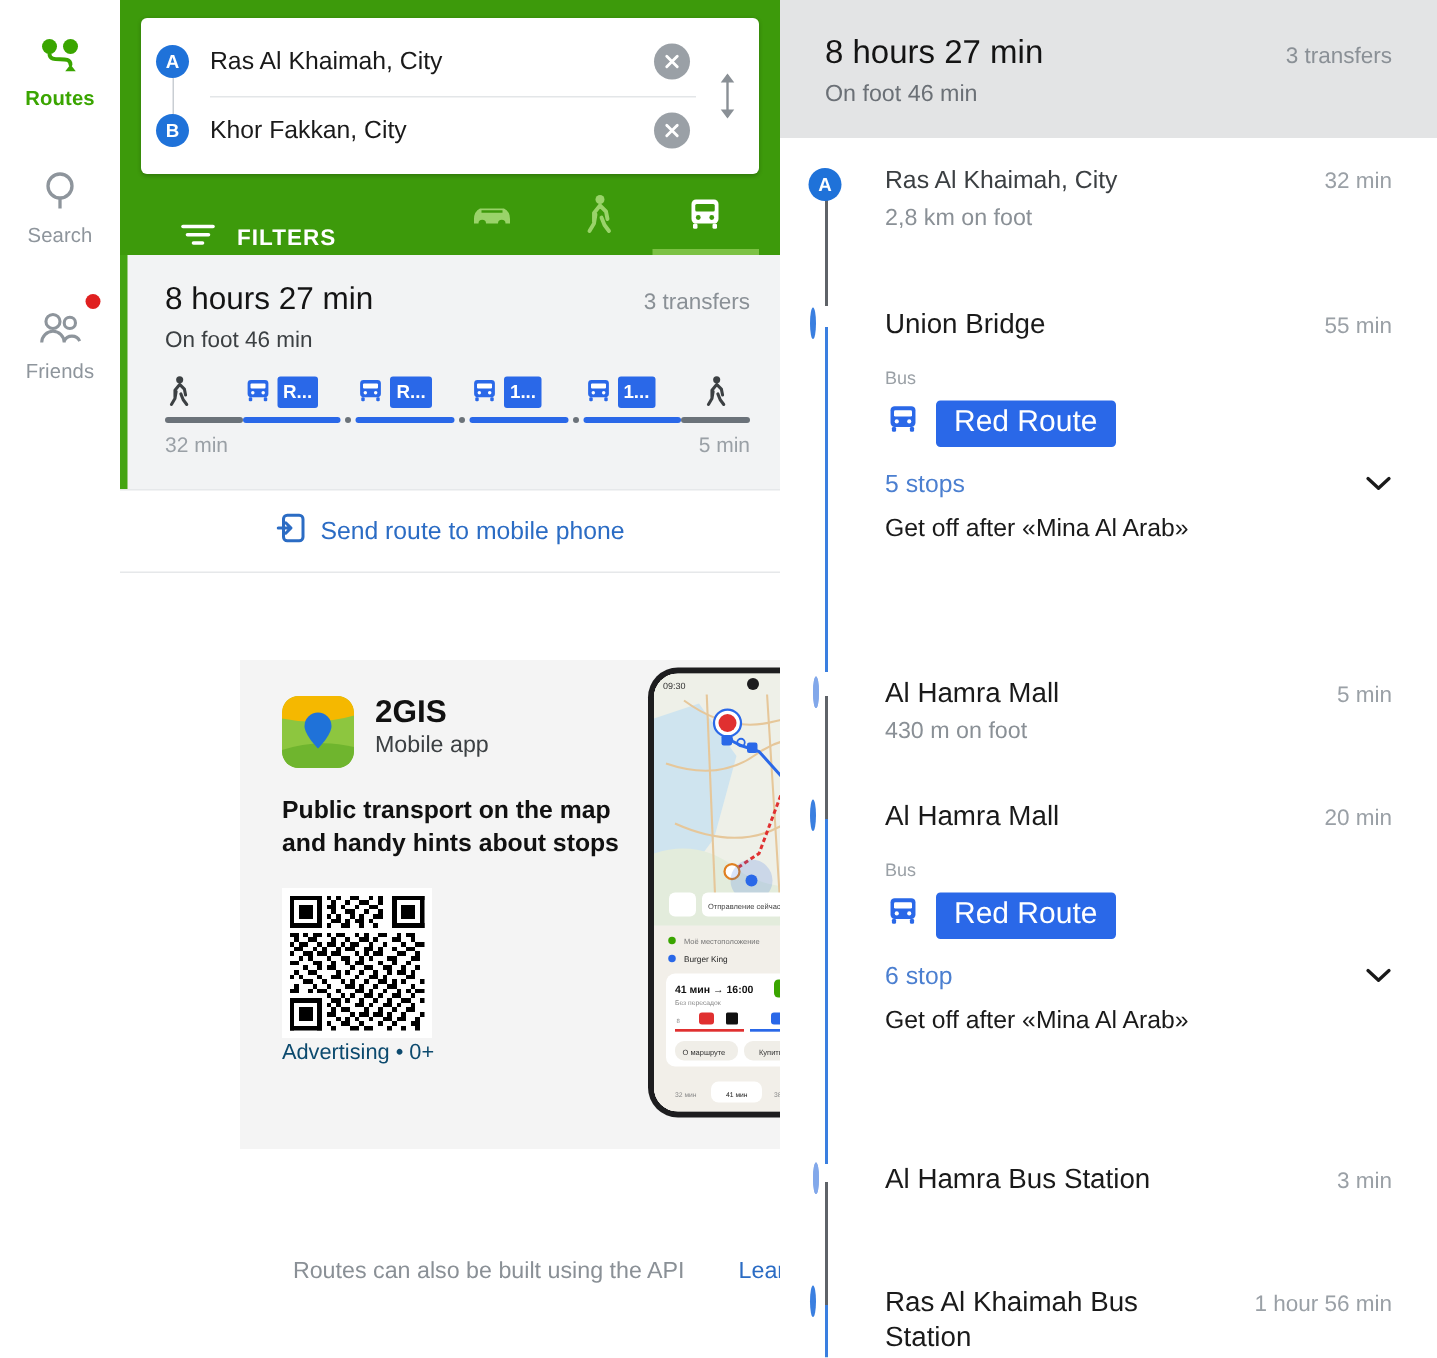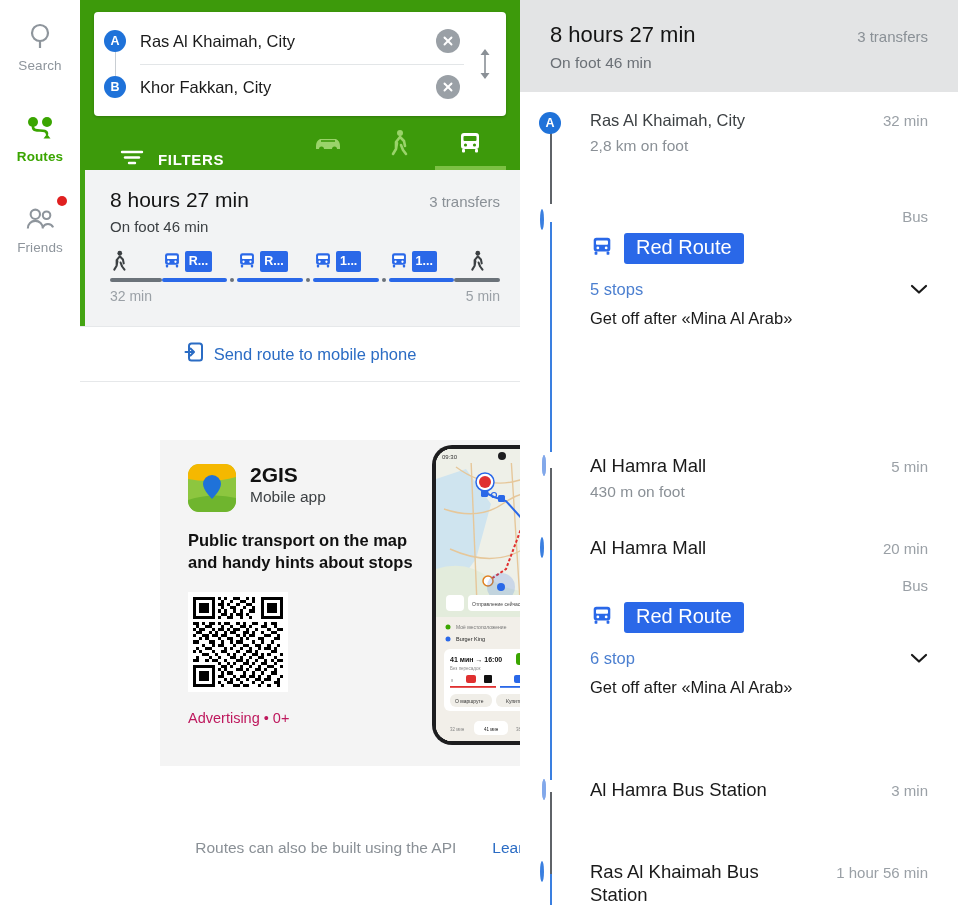--- a/index.html
+++ b/index.html
@@ -113,21 +113,21 @@
   }
   .ad-inner { padding: 24px 28px 0 28px; }
   .ad-head { display: flex; gap: 14px; }
   .ad-logo {
     width: 48px; height: 48px; border-radius: 11px; overflow: hidden; flex: 0 0 48px; position: relative;
   }
   .ad-title { font-size: 21px; font-weight: 700; color: #111; line-height: 1.05; }
   .ad-sub { font-size: 15.5px; color: #3c4043; margin-top: 2px; }
   .ad-text { font-size: 16.5px; font-weight: 700; color: #111; line-height: 1.32; margin-top: 18px; width: 250px; }
   .qr { width: 100px; height: 100px; margin-top: 18px; background: #fff; padding: 5px; }
-  .ad-note { font-size: 14.5px; color: #be185d; margin-top: 18px; }
+  .ad-note { font-size: 14.5px; color: #0c4a6e; margin-top: 2px; }
   .phone {
     position: absolute; right: 28px; top: 5px; width: 140px; height: 300px;
     background: #1d1d1f; border-radius: 20px; padding: 4px; overflow: hidden;
   }
   .phone-screen { width: 100%; height: 100%; border-radius: 16px; overflow: hidden; background: #eef1ea; position: relative; }
 
   .api-foot {
     position: absolute; left: 80px; bottom: 0; width: 440px; height: 138px; background: #fff;
     display: flex; align-items: center; justify-content: center; gap: 36px; padding-top: 24px;
   }
@@ -159,57 +159,57 @@
   }
   .seg { position: absolute; left: 0px; width: 2px; }
   .seg.walk { background: #5f6368; }
   .seg.bus { background: #3a7fe0; }
 
   .st-row { display: flex; align-items: baseline; justify-content: space-between; gap: 12px; }
   .st-name { font-size: 18.5px; color: #1a1a1a; line-height: 1.25; }
   .st-name.small { font-size: 16.5px; color: #3c4043; }
   .st-time { font-size: 15px; color: #9aa0a6; white-space: nowrap; flex: 0 0 auto; }
   .st-foot { font-size: 15.5px; color: #8a9096; margin-top: 6px; }
-  .mode-lbl { font-size: 15px; color: #9aa0a6; margin-top: 18px; text-align: right; }
+  .mode-lbl { font-size: 12px; color: #9aa0a6; margin-top: 18px; }
   .route-pill-row { display: flex; align-items: center; gap: 10px; margin-top: 8px; }
   .route-pill {
     background: #2a68e8; color: #fff; font-size: 20px; border-radius: 3px; padding: 3px 12px 5px 12px;
     cursor: pointer;
   }
   .stops-row { display: flex; align-items: center; justify-content: space-between; margin-top: 16px; cursor: pointer; }
   .stops-lbl { font-size: 16.5px; color: #4b7fd0; }
   .getoff { font-size: 16.5px; color: #1a1a1a; margin-top: 10px; }
 </style>
 </head>
 <body>
 
 <div class="app">
 
   <div class="rail">
-
-    <div class="rail-item">
-      <span class="rail-icon">
-        <svg width="26" height="28" viewBox="0 0 26 28">
-          <circle cx="13" cy="10" r="8" fill="none" stroke="#8e959c" stroke-width="2.2"></circle>
-          <line x1="13" y1="18" x2="13" y2="25" stroke="#8e959c" stroke-width="2.2"></line>
-        </svg>
-      </span>
-      <span class="rail-label">Search</span>
-    </div>
 
     <div class="rail-item active">
       <span class="rail-icon">
         <svg width="30" height="26" viewBox="0 0 30 26">
           <circle cx="8" cy="7" r="5" fill="#3aa500"></circle>
           <circle cx="22" cy="7" r="5" fill="#3aa500"></circle>
           <path d="M8 12 C8 19 22 12 22 19" fill="none" stroke="#3aa500" stroke-width="2.6" stroke-linecap="round"></path>
           <path d="M22 19 l-3.5 4.5 h7 z" fill="#3aa500"></path>
         </svg>
       </span>
       <span class="rail-label">Routes</span>
+    </div>
+
+    <div class="rail-item">
+      <span class="rail-icon">
+        <svg width="26" height="28" viewBox="0 0 26 28">
+          <circle cx="13" cy="10" r="8" fill="none" stroke="#8e959c" stroke-width="2.2"></circle>
+          <line x1="13" y1="18" x2="13" y2="25" stroke="#8e959c" stroke-width="2.2"></line>
+        </svg>
+      </span>
+      <span class="rail-label">Search</span>
     </div>
 
     <div class="rail-item">
       <span class="rail-dot"></span>
       <span class="rail-icon">
         <svg width="32" height="26" viewBox="0 0 32 26">
           <circle cx="11" cy="8" r="5" fill="none" stroke="#8e959c" stroke-width="2.2"></circle>
           <path d="M3 23 a8 8 0 0 1 16 0" fill="none" stroke="#8e959c" stroke-width="2.2"></path>
           <circle cx="23" cy="9" r="4" fill="none" stroke="#8e959c" stroke-width="2.2"></circle>
           <path d="M19 22 a6 6 0 0 1 11 0" fill="none" stroke="#8e959c" stroke-width="2.2"></path>
@@ -757,20 +757,24 @@
           <span class="st-time">32 min</span>
         </div>
         <div class="st-foot">2,8 km on foot</div>
       </div>
 
       <div class="step" style="min-height:230px; margin-top:14px">
         <span class="seg bus" style="top:14px;height:230px"></span>
         <span class="node">
           <span class="ring"></span>
         </span>
+        <div class="st-row">
+          <span class="st-name">Union Bridge</span>
+          <span class="st-time">55 min</span>
+        </div>
         <div class="mode-lbl">Bus</div>
         <div class="route-pill-row">
           <span>
             <svg width="24" height="24" viewBox="0 0 26 26">
               <rect x="4" y="3" width="18" height="15" rx="3" fill="#2a68e8"></rect>
               <rect x="6.5" y="6" width="13" height="4.5" rx="1" fill="#fff"></rect>
               <circle cx="8.5" cy="14" r="1.5" fill="#fff"></circle>
                 <circle cx="17.5" cy="14" r="1.5" fill="#fff"></circle>
               <rect x="5" y="18" width="3" height="3.5" rx="1" fill="#2a68e8"></rect>
               <rect x="18" y="18" width="3" height="3.5" rx="1" fill="#2a68e8"></rect>

